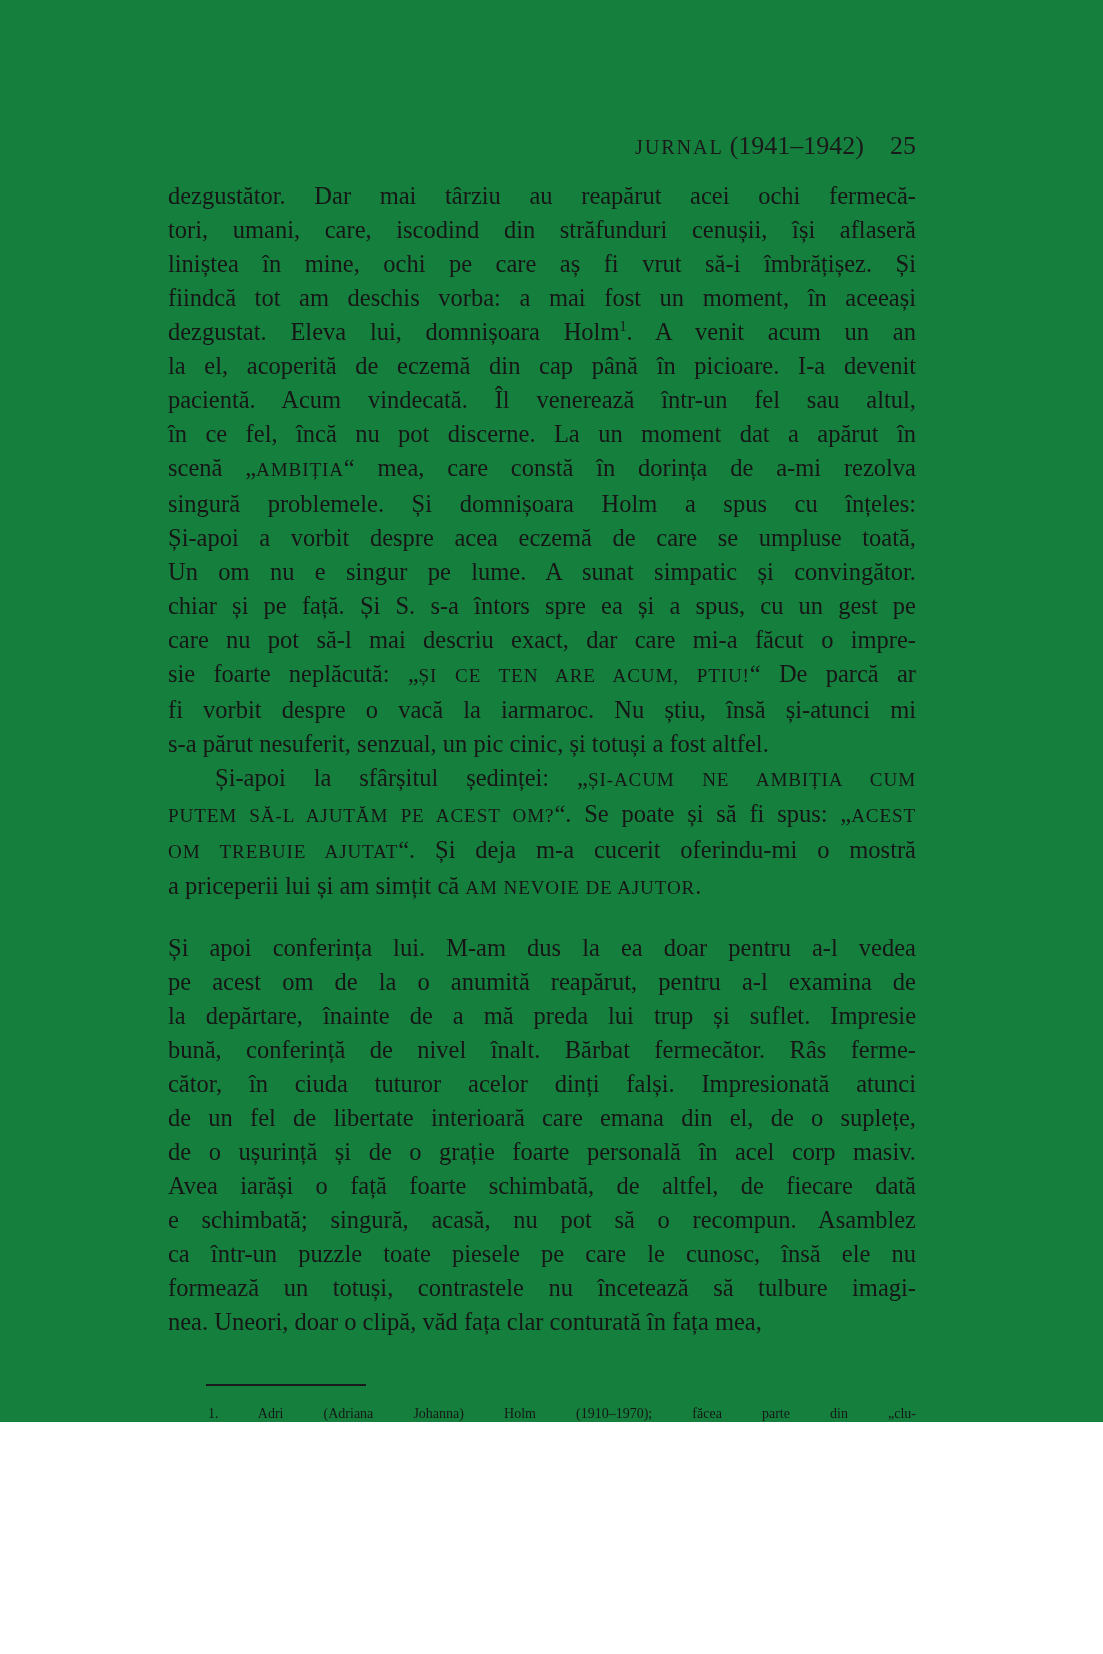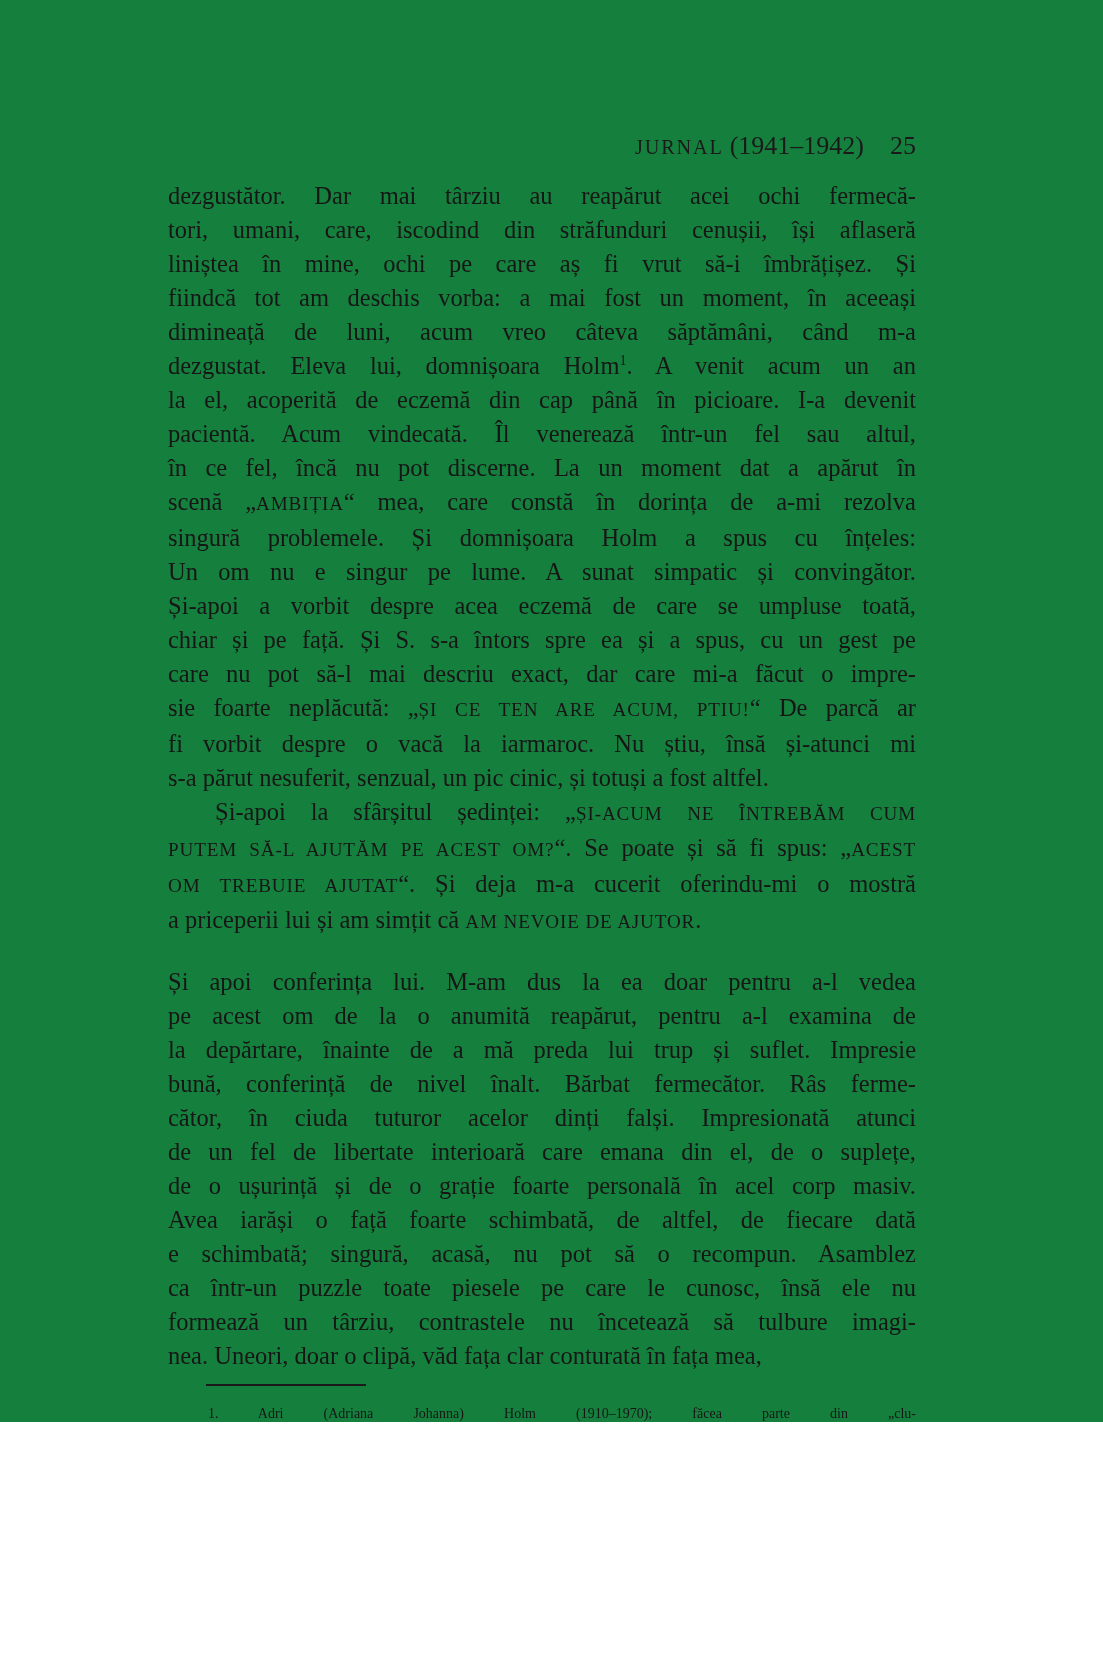--- a/index.html
+++ b/index.html
@@ -91,49 +91,48 @@
 
   <div class="running-header">
     <span class="run-title">JURNAL</span><span class="run-years">(1941–1942)</span><span class="run-pagenum">25</span>
   </div>
 
   <div class="body-text" id="body-lines">
       <div class="tline"><span>dezgustător. Dar mai târziu au reapărut acei ochi fermecă-</span></div>
       <div class="tline"><span>tori, umani, care, iscodind din străfunduri cenușii, își aflaseră</span></div>
       <div class="tline"><span>liniștea în mine, ochi pe care aș fi vrut să-i îmbrățișez. Și</span></div>
       <div class="tline"><span>fiindcă tot am deschis vorba: a mai fost un moment, în aceeași</span></div>
-      <div class="tline"><span>dimineață de luni, acum vreo câteva săptămâni, când m-a</span></div>
       <div class="tline"><span>dezgustat. Eleva lui, domnișoara Holm</span><span class="sup">1</span><span>. A venit acum un an</span></div>
       <div class="tline"><span>la el, acoperită de eczemă din cap până în picioare. I-a devenit</span></div>
       <div class="tline"><span>pacientă. Acum vindecată. Îl venerează într-un fel sau altul,</span></div>
       <div class="tline"><span>în ce fel, încă nu pot discerne. La un moment dat a apărut în</span></div>
       <div class="tline"><span>scenă „</span><span class="sc">AMBIȚIA</span><span>“ mea, care constă în dorința de a-mi rezolva</span></div>
       <div class="tline"><span>singură problemele. Și domnișoara Holm a spus cu înțeles:</span></div>
+      <div class="tline"><span>Și-apoi a vorbit despre acea eczemă de care se umpluse toată,</span></div>
       <div class="tline"><span>Un om nu e singur pe lume. A sunat simpatic și convingător.</span></div>
-      <div class="tline"><span>Și-apoi a vorbit despre acea eczemă de care se umpluse toată,</span></div>
       <div class="tline"><span>chiar și pe față. Și S. s-a întors spre ea și a spus, cu un gest pe</span></div>
       <div class="tline"><span>care nu pot să-l mai descriu exact, dar care mi-a făcut o impre-</span></div>
       <div class="tline"><span>sie foarte neplăcută: „</span><span class="sc">ȘI CE TEN ARE ACUM, PTIU!</span><span>“ De parcă ar</span></div>
       <div class="tline"><span>fi vorbit despre o vacă la iarmaroc. Nu știu, însă și-atunci mi</span></div>
       <div class="tline tlast"><span>s-a părut nesuferit, senzual, un pic cinic, și totuși a fost altfel.</span></div>
-      <div class="tline tindent"><span>Și-apoi la sfârșitul ședinței: „</span><span class="sc">ȘI-ACUM NE ÎNTREBĂM CUM</span></div>
+      <div class="tline tindent"><span>Și-apoi la sfârșitul ședinței: „</span><span class="sc">ȘI-ACUM NE AMBIȚIA CUM</span></div>
       <div class="tline"><span class="sc">PUTEM SĂ-L AJUTĂM PE ACEST OM?</span><span>“. Se poate și să fi spus: „</span><span class="sc">ACEST</span></div>
       <div class="tline"><span class="sc">OM TREBUIE AJUTAT</span><span>“. Și deja m-a cucerit oferindu-mi o mostră</span></div>
       <div class="tline tlast"><span>a priceperii lui și am simțit că </span><span class="sc">AM NEVOIE DE AJUTOR</span><span>.</span></div>
       <div class="tline tgap"><span>Și apoi conferința lui. M-am dus la ea doar pentru a-l vedea</span></div>
       <div class="tline"><span>pe acest om de la o anumită reapărut, pentru a-l examina de</span></div>
       <div class="tline"><span>la depărtare, înainte de a mă preda lui trup și suflet. Impresie</span></div>
       <div class="tline"><span>bună, conferință de nivel înalt. Bărbat fermecător. Râs ferme-</span></div>
       <div class="tline"><span>cător, în ciuda tuturor acelor dinți falși. Impresionată atunci</span></div>
       <div class="tline"><span>de un fel de libertate interioară care emana din el, de o suplețe,</span></div>
       <div class="tline"><span>de o ușurință și de o grație foarte personală în acel corp masiv.</span></div>
       <div class="tline"><span>Avea iarăși o față foarte schimbată, de altfel, de fiecare dată</span></div>
       <div class="tline"><span>e schimbată; singură, acasă, nu pot să o recompun. Asamblez</span></div>
       <div class="tline"><span>ca într-un puzzle toate piesele pe care le cunosc, însă ele nu</span></div>
-      <div class="tline"><span>formează un târziu, contrastele nu încetează să tulbure imagi-</span></div>
+      <div class="tline"><span>formează un totuși, contrastele nu încetează să tulbure imagi-</span></div>
       <div class="tline tlast"><span>nea. Uneori, doar o clipă, văd fața clar conturată în fața mea,</span></div>
     </div>
 
   <div class="footnote-rule"></div>
 
   <div class="footnote" id="footnote-lines">
       <div class="tline tindent"><span>1. Adri (Adriana Johanna) Holm (1910–1970); făcea parte din „clu-</span></div>
       <div class="tline tlast"><span>bul lui Spier“.</span></div>
     </div>
 

